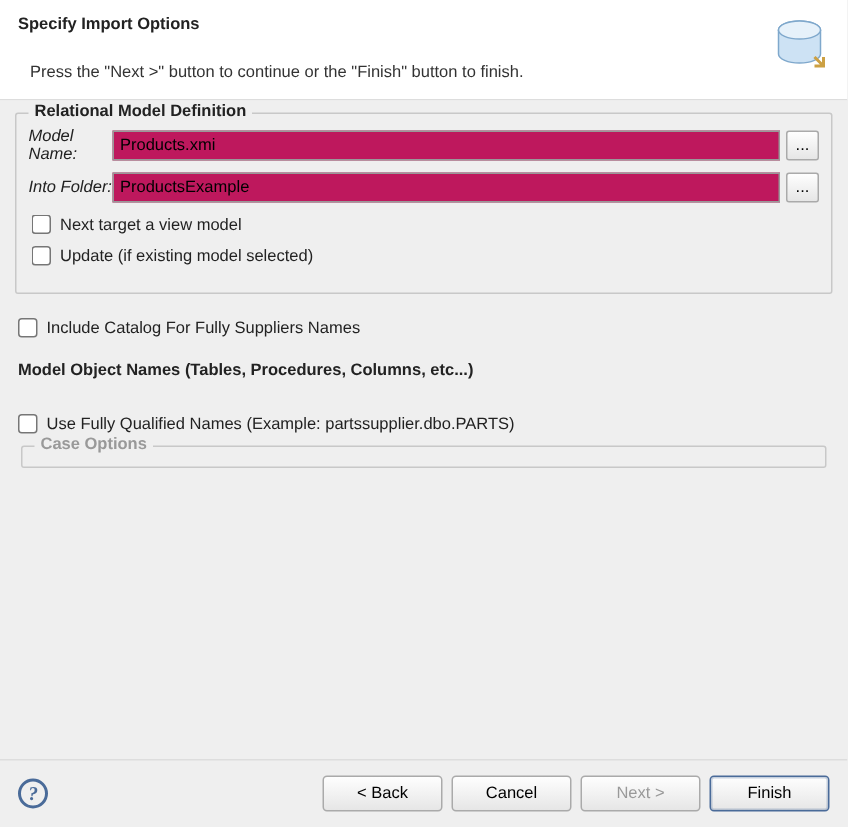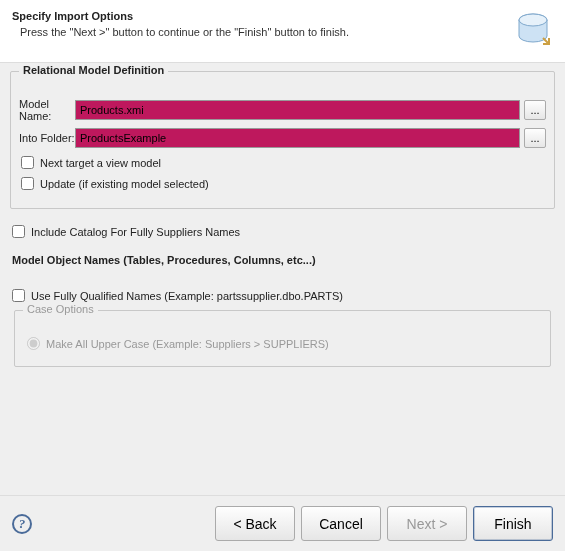--- a/index.html
+++ b/index.html
@@ -15,43 +15,43 @@
     color: #222;
   }
   .header {
     background: #fff;
     padding: 10px 12px 12px;
     display: flex;
     justify-content: space-between;
     border-bottom: 1px solid #ddd;
   }
   .header-text { flex: 1; }
-  .header-title { font-weight: bold; font-size: 11px; margin-bottom: 4px; }
+  .header-title { font-weight: bold; font-size: 11px; margin-bottom: 20px; }
   .header-sub { font-size: 11px; color: #333; margin-left: 8px; }
   .header-icon { width: 40px; height: 40px; }
   .content { flex: 1; padding: 8px 10px; background: #efefef; overflow: hidden; }
   .fieldset {
     border: 1px solid #c8c8c8;
     border-radius: 2px;
-    padding: 20px 8px 10px;
+    padding: 3px 8px 10px;
     margin-bottom: 10px;
     position: relative;
   }
   .fieldset-legend {
     position: absolute;
     top: -8px;
     left: 8px;
     background: #efefef;
     padding: 0 4px;
     font-weight: bold;
     font-size: 11px;
   }
-  .fieldset.disabled .fieldset-legend { color: #999; font-weight: normal; }
+  .fieldset.disabled .fieldset-legend { color: #999; font-weight: bold; }
   .form-row { display: flex; align-items: center; margin: 6px 0; }
-  .form-label { width: 56px; }
+  .form-label { width: 56px; font-style: italic; }
   .text-input {
     flex: 1;
     height: 20px;
     border: 1px solid #999;
     background: #be185d;
     padding: 1px 4px;
     font-size: 11px;
     font-family: inherit;
   }
   .browse-btn {
@@ -85,26 +85,26 @@
     font-family: Georgia, serif;
     font-style: italic;
     font-weight: bold;
     font-size: 13px;
     display: flex; align-items: center; justify-content: center;
     cursor: pointer;
   }
   .footer-spacer { flex: 1; }
   .footer-btn {
     min-width: 80px;
-    height: 35px;
+    height: 24px;
     margin-left: 6px;
     border: 1px solid #aaa;
     background: linear-gradient(#fefefe,#e6e6e6);
     border-radius: 3px;
-    font-size: 14px;
+    font-size: 11px;
     cursor: pointer;
     font-family: inherit;
   }
   .footer-btn:disabled { color: #999; cursor: default; }
   .footer-btn.default {
     border: 1px solid #4a6b99;
     box-shadow: 0 0 0 1px rgba(74,107,153,.3) inset;
   }
 </style>
 </head>
@@ -159,24 +159,20 @@
   <div class="section-title">Model Object Names (Tables, Procedures, Columns, etc...)</div>
 
   <div class="checkbox-row">
     <input type="checkbox" style="">
     <span>Use Fully Qualified Names  (Example: partssupplier.dbo.PARTS)</span>
   </div>
 
 
   <div class="fieldset disabled" style="margin:8px 4px 0;">
     <div class="fieldset-legend">Case Options</div>
-    <div class="radio-row disabled-text">
-      <input type="radio" name="caseopt" disabled="" checked="" style="">
-      <span>Make All Upper Case  (Example: Suppliers &gt; SUPPLIERS)</span>
-    </div>
   </div>
 
 </div>
 
 <div class="footer">
   <div class="help-icon">?</div>
   <div class="footer-spacer"></div>
   <button class="footer-btn">&lt; Back</button>
   <button class="footer-btn">Cancel</button>
   <button class="footer-btn" disabled="">Next &gt;</button>

